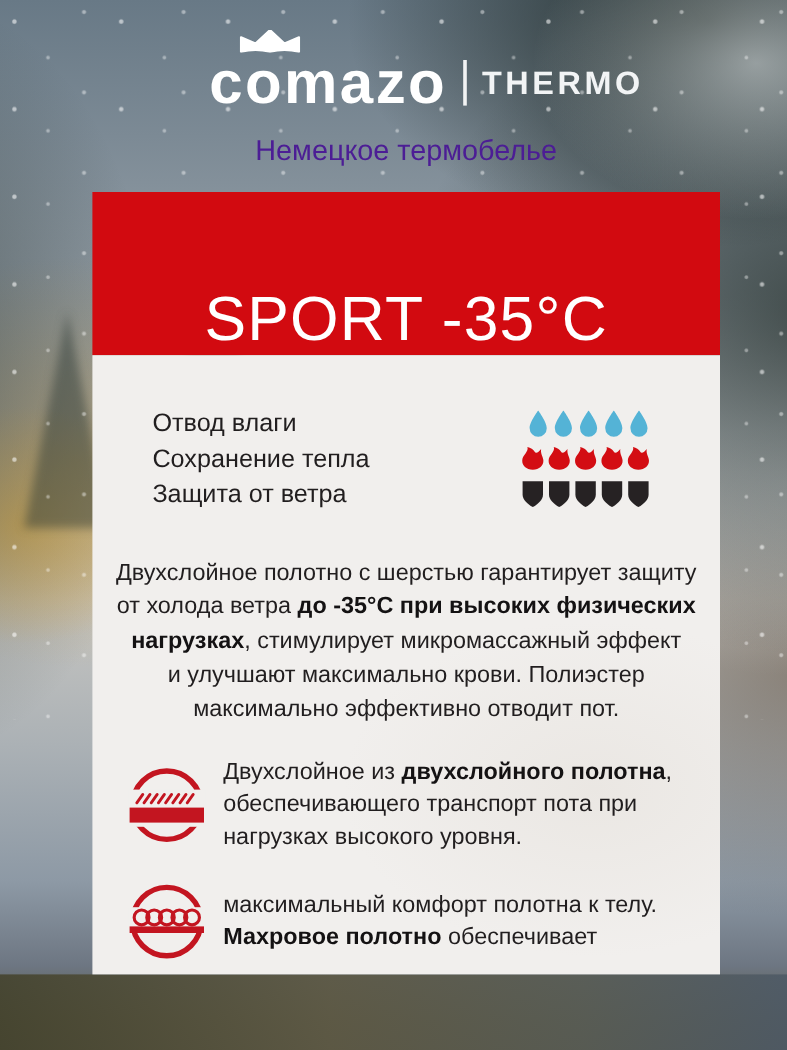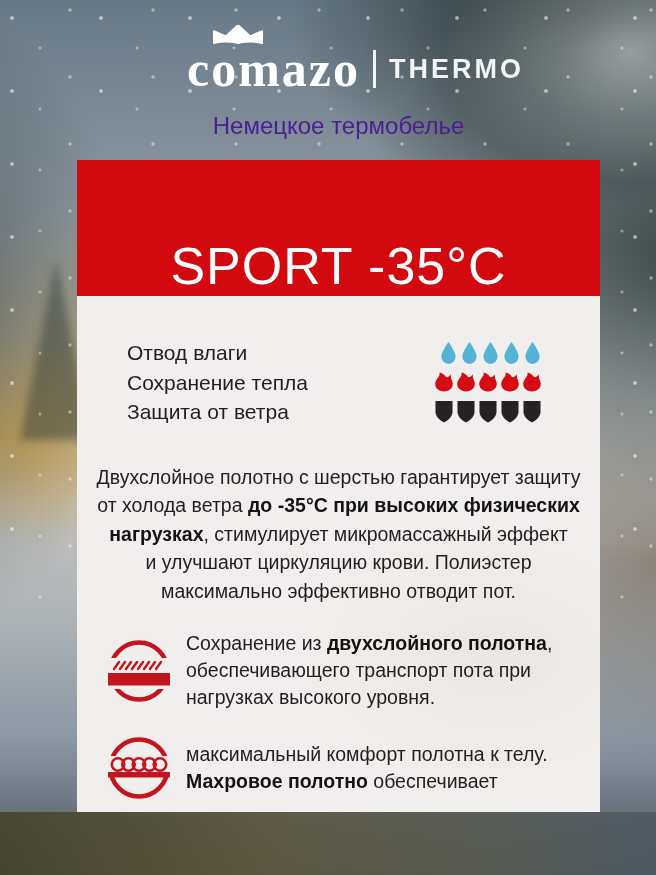--- a/index.html
+++ b/index.html
@@ -30,21 +30,21 @@
       radial-gradient(circle at 12px 18px, rgba(255,255,255,.7) 1.3px, transparent 2.4px),
       radial-gradient(circle at 40px 48px, rgba(255,255,255,.5) 1px, transparent 2px),
       radial-gradient(circle at 70px 10px, rgba(255,255,255,.55) 1.1px, transparent 2.2px);
     background-size:89px 73px,97px 61px,83px 67px;}
 
   
   .header{position:absolute;left:77px;top:26px;width:523px;text-align:center;color:#fff;}
   .logo-block{position:relative;display:inline-block;margin:0 auto;}
   .crown{position:absolute;left:56px;top:-1px;width:58px;height:19px;}
   .logo-row{display:flex;align-items:center;justify-content:center;gap:13px;padding-top:18px;}
-  .wordmark{font-family:Liberation Serif, serif;font-weight:700;font-size:50px;line-height:50px;letter-spacing:2px;margin-left:34px;}
+  .wordmark{font-family:Liberation Sans, sans-serif;font-weight:700;font-size:50px;line-height:50px;letter-spacing:2px;margin-left:34px;}
   .brand-divider{width:3px;height:38px;background:#fff;opacity:.92;}
   .brand-sub{font-size:27px;letter-spacing:3px;font-weight:700;color:#f2f4f5;}
   .tagline{font-size:24px;line-height:32px;color:#4c1d95;margin-top:16px;}
 
   
   .banner{position:absolute;left:77px;top:160px;width:523px;height:136px;
     background:var(--accent-red);display:flex;align-items:flex-end;justify-content:center;}
   .banner-title{color:#fff;font-size:52px;letter-spacing:1px;font-weight:400;}
 
   
@@ -169,21 +169,21 @@
               <use href="#shield" fill="currentColor"></use>
             </svg>
           </div>
       </div>
     </div>
 
     <div class="desc">
       <div><span>Двухслойное полотно с шерстью гарантирует защиту</span><b></b><span></span></div>
       <div><span>от холода ветра </span><b>до -35°С при высоких физических</b><span></span></div>
       <div><span></span><b>нагрузках</b><span>, стимулирует микромассажный эффект</span></div>
-      <div><span>и улучшают циркуляцию крови. Полиэстер</span><b></b><span></span></div>
+      <div><span>и улучшают максимально крови. Полиэстер</span><b></b><span></span></div>
       <div><span>максимально эффективно отводит пот.</span><b></b><span></span></div>
     </div>
 
     <div class="details">
 
       <div class="detail-item">
         <svg class="detail-icon" viewBox="0 0 64 64">
           <circle cx="32" cy="32" r="28.5" fill="none" stroke="currentColor" stroke-width="4.5"></circle>
           <rect x="-2" y="19" width="68" height="31" fill="var(--card-bg)"></rect>
           <g stroke="currentColor" stroke-width="2.4" stroke-linecap="round">
@@ -192,21 +192,21 @@
             <line x1="19" y1="30" x2="24" y2="23"></line>
               <line x1="25" y1="30" x2="30" y2="23"></line>
             <line x1="31" y1="30" x2="36" y2="23"></line>
               <line x1="37" y1="30" x2="42" y2="23"></line>
             <line x1="43" y1="30" x2="48" y2="23"></line>
               <line x1="49" y1="30" x2="54" y2="23"></line>
           </g>
           <rect x="1" y="34" width="62" height="12.5" fill="currentColor"></rect>
         </svg>
         <div class="detail-text">
-          <div><span>Сохранение из </span><b>двухслойного полотна</b><span>,</span></div>
+          <div><span>Двухслойное из </span><b>двухслойного полотна</b><span>,</span></div>
           <div><span>обеспечивающего транспорт пота при</span><b></b><span></span></div>
           <div><span>нагрузках высокого уровня.</span><b></b><span></span></div>
         </div>
       </div>
 
       <div class="detail-item">
         <svg class="detail-icon" viewBox="0 0 64 64">
           <circle cx="32" cy="32" r="28.5" fill="none" stroke="currentColor" stroke-width="4.5"></circle>
           <rect x="-2" y="20" width="68" height="17" fill="var(--card-bg)"></rect>
           <g stroke="currentColor" stroke-width="2.6" fill="none">

